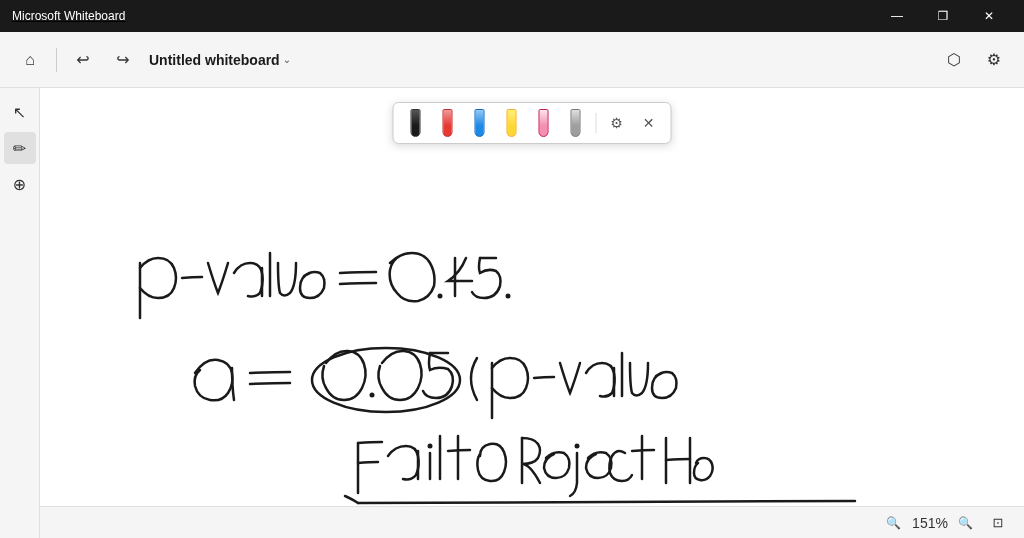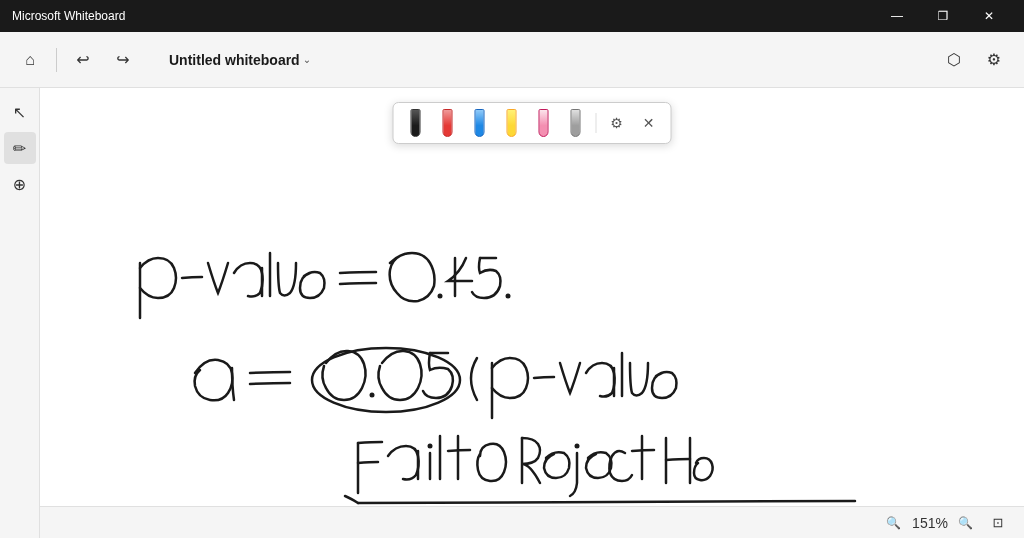--- a/index.html
+++ b/index.html
@@ -13,20 +13,21 @@
       display: flex;
       align-items: center;
       justify-content: space-between;
       padding: 0 12px;
       user-select: none;
     }
     #titlebar-left {
       display: flex;
       align-items: center;
       gap: 8px;
+      text-decoration: underline;
     }
     #titlebar-controls {
       display: flex;
       align-items: center;
       gap: 0;
     }
     .titlebar-btn {
       width: 46px;
       height: 32px;
       display: flex;
@@ -64,21 +65,21 @@
     .toolbar-sep {
       width: 1px;
       height: 24px;
       background: #ccc;
       margin: 0 4px;
     }
     #board-title-area {
       display: flex;
       align-items: center;
       gap: 3px;
-      margin-left: 24px;
+      margin-left: 4px;
     }
     #board-title-text {
       font-size: 14px;
       font-weight: 600;
       color: #1a1a1a;
     }
     #board-title-chevron {
       font-size: 10px;
       color: #555;
     }

